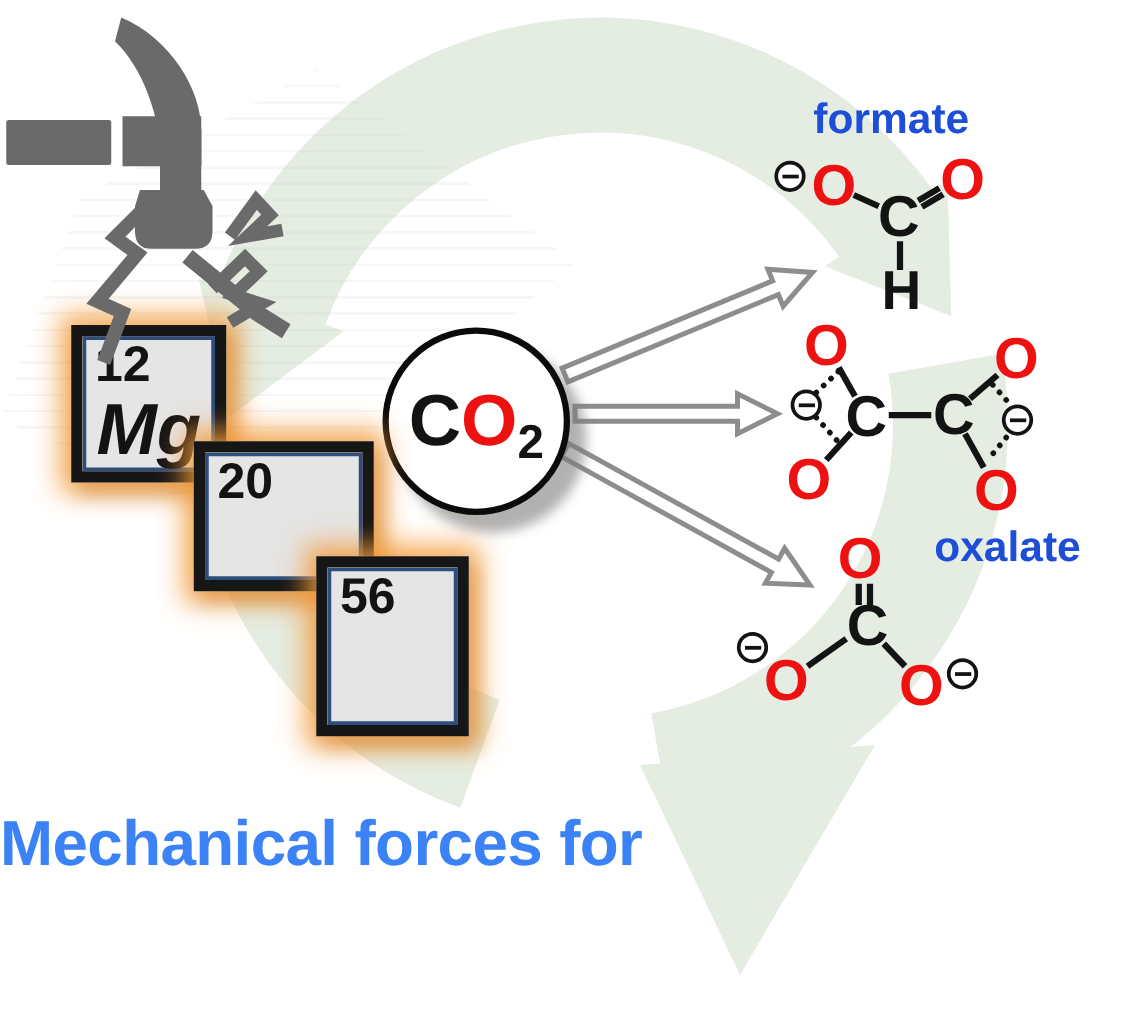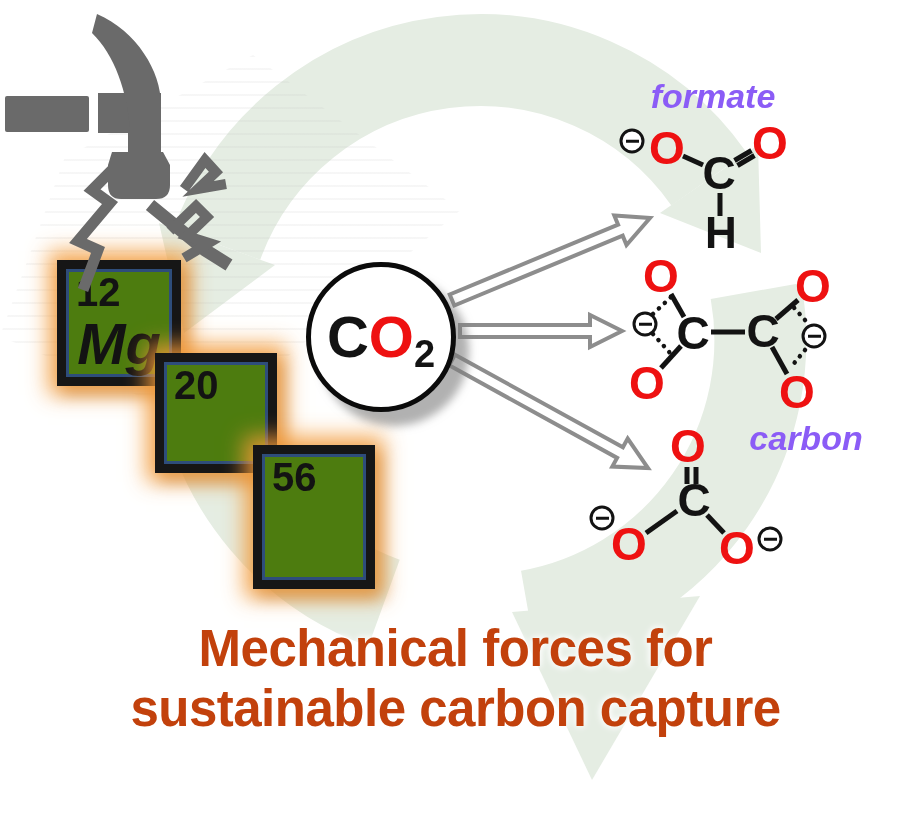--- a/index.html
+++ b/index.html
@@ -10,28 +10,28 @@
   .stage svg{position:absolute;left:0;top:0;}
   
   .bg-svg{z-index:0;}
   .speedlines{
     position:absolute;left:0;top:55px;width:460px;height:370px;z-index:0;opacity:.35;
     background:repeating-linear-gradient(to bottom,rgba(185,185,185,.35) 0 2px,transparent 2px 13px);
     clip-path:polygon(55% 0,100% 42%,45% 100%,0 76%,14% 28%);
   }
   
   .tile{
-    position:absolute;box-sizing:border-box;background:#4d7c0f;
+    position:absolute;box-sizing:border-box;background:#e5e5e5;
     border:9px solid #161616;
     box-shadow:inset 0 0 0 3px #2e4d7b,0 0 20px 9px rgba(243,155,58,.85),6px 8px 14px rgba(140,75,10,.45);
   }
   .tile .num{position:absolute;top:2px;left:10px;font-size:40px;font-weight:bold;color:#131313;line-height:1.05;}
   .tile .sym{position:absolute;bottom:4px;left:0;width:100%;text-align:center;font-size:58px;font-weight:bold;color:#131313;line-height:1.0;font-style:italic;}
   .tile-mg{left:57px;top:260px;width:124px;height:126px;z-index:2;}
-  .tile-ca{left:155px;top:353px;width:122px;height:120px;z-index:3;padding-left:40px;}
+  .tile-ca{left:155px;top:353px;width:144px;height:120px;z-index:3;padding-left:40px;}
   .tile-ba{left:253px;top:445px;width:122px;height:144px;z-index:4;}
   
   .co2-circle{
     position:absolute;left:306px;top:262px;width:150px;height:150px;box-sizing:border-box;
     background:#fff;border:5px solid #0b0b0b;border-radius:50%;z-index:2;
     box-shadow:13px 14px 9px rgba(125,125,125,.6);
     display:flex;align-items:center;justify-content:center;
   }
   .co2-circle .cc{font-size:58px;font-weight:bold;color:#131313;line-height:1;}
   .co2-circle .oo{font-size:58px;font-weight:bold;color:#ee1111;line-height:1;}
@@ -43,35 +43,35 @@
   .mol{position:absolute;z-index:3;}
   .mol svg{position:absolute;left:0;top:0;}
   .mol-formate{left:600px;top:70px;width:225px;height:185px;}
   .mol-oxalate{left:615px;top:250px;width:290px;height:210px;}
   .mol-carbonate{left:580px;top:425px;width:235px;height:195px;}
   .atom{position:absolute;transform:translate(-50%,-50%);font-weight:bold;color:#131313;line-height:1;white-space:nowrap;}
   .atom.o{color:#ee1111;font-size:46px;}
   .atom.c{font-size:46px;}
   .atom.h{font-size:44px;}
   .mol-label{
-    position:absolute;transform:translate(-50%,-50%);font-weight:bold;font-style:italic;
-    font-size:34px;color:#8b5cf6;white-space:nowrap;
+    position:absolute;transform:translate(-50%,-50%);font-weight:bold;
+    font-size:34px;color:#1d4ed8;white-space:nowrap;
   }
   .charge{
     position:absolute;width:25px;height:25px;box-sizing:border-box;border:3.5px solid #131313;
     border-radius:50%;transform:translate(-50%,-50%);background:#fff;
   }
   .charge::after{
     content:"";position:absolute;left:50%;top:50%;width:13px;height:3.5px;background:#131313;
     transform:translate(-50%,-50%);
   }
   
   .title{
-    position:absolute;left:0;right:0;top:619px;z-index:3;text-align:center;
-    font-size:51px;font-weight:bold;color:#c2410c;line-height:1.17;letter-spacing:-.5px;
+    position:absolute;left:0;right:0;top:645px;z-index:3;
+    font-size:51px;font-weight:bold;color:#3b82f6;line-height:1.17;letter-spacing:-.5px;
     text-shadow:0 0 6px #fff,0 0 10px #fff;
   }
 </style>
 </head>
 <body>
 
 <div class="stage">
 
   <svg class="bg-svg" width="911" height="823" viewBox="0 0 911 823" aria-hidden="true">
     <g fill="none" stroke="#e5ede3" stroke-width="92">
@@ -162,21 +162,21 @@
       </g>
     </svg>
     <span class="atom o" style="left:46px;top:26px;">O</span>
     <span class="charge" style="left:30px;top:74px;"></span>
     <span class="atom o" style="left:32px;top:133px;">O</span>
     <span class="atom c" style="left:78px;top:83px;">C</span>
     <span class="atom c" style="left:148px;top:81px;">C</span>
     <span class="atom o" style="left:198px;top:36px;">O</span>
     <span class="charge" style="left:199px;top:86px;"></span>
     <span class="atom o" style="left:182px;top:142px;">O</span>
-    <span class="mol-label" style="left:191px;top:188px;">carbon</span>
+    <span class="mol-label" style="left:191px;top:188px;">oxalate</span>
   </div>
 
   <div class="mol mol-carbonate">
     <svg width="235" height="195" viewBox="0 0 235 195">
       <g stroke="#131313" stroke-width="5">
         <line x1="107" y1="42" x2="107" y2="59"></line>
         <line x1="116" y1="42" x2="116" y2="59"></line>
         <line x1="97" y1="86" x2="66" y2="108"></line>
         <line x1="127" y1="90" x2="144" y2="108"></line>
       </g>
@@ -184,16 +184,15 @@
     <span class="atom o" style="left:108px;top:21px;">O</span>
     <span class="atom c" style="left:114px;top:75px;">C</span>
     <span class="charge" style="left:22px;top:93px;"></span>
     <span class="atom o" style="left:49px;top:119px;">O</span>
     <span class="atom o" style="left:157px;top:123px;">O</span>
     <span class="charge" style="left:190px;top:114px;"></span>
   </div>
 
   <div class="title">
     <div>Mechanical forces for</div>
-    <div>sustainable carbon capture</div>
   </div>
 
 </div>
 
 </body></html>

